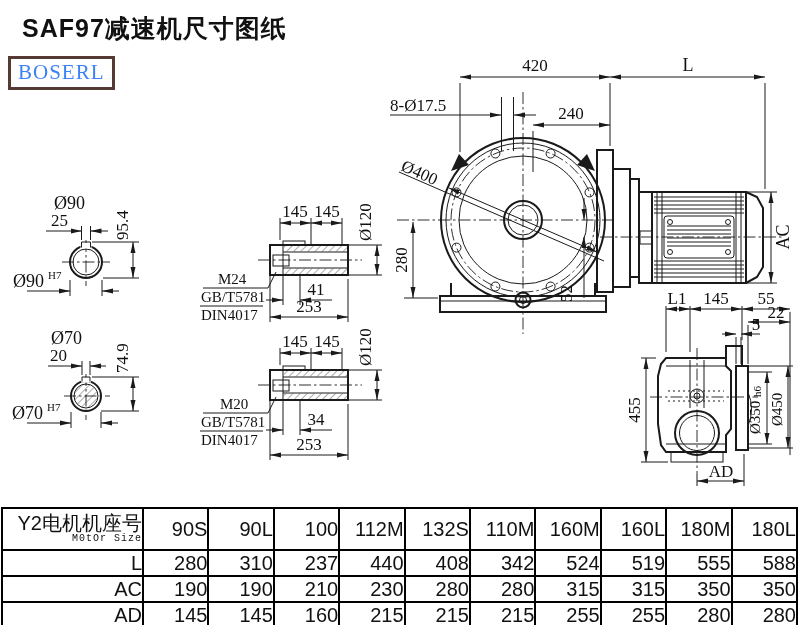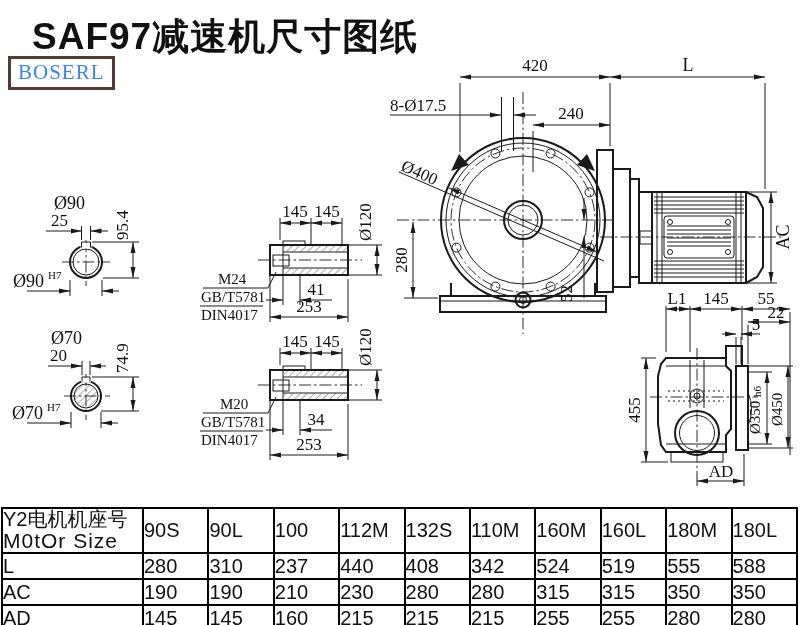--- a/index.html
+++ b/index.html
@@ -1,38 +1,38 @@
 <!DOCTYPE html>
 <html><head>
 <meta charset="utf-8">
 <style>
   html,body{margin:0;padding:0;background:#fff}
   body{width:800px;height:625px;position:relative;overflow:hidden;
        font-family:"Liberation Sans",sans-serif;color:#111}
-  .title{position:absolute;left:32px;top:12px;font-size:37px;font-weight:bold;
+  .title{position:absolute;left:22px;top:12px;font-size:25px;font-weight:bold;
          letter-spacing:1px;white-space:nowrap}
   .logo{position:absolute;left:8px;top:56px;border:3px solid #553a33;
         background:#fff;padding:0 7px;line-height:26px}
   .logo-text{font-family:"Liberation Serif",serif;font-size:21px;color:#3b82f6;
         letter-spacing:1px}
   svg.draw{position:absolute;left:0;top:0}
   .s1{stroke:#1a1a1a;stroke-width:1;fill:none}
   .s2{stroke:#1a1a1a;stroke-width:2;fill:none}
   .cl{stroke:#1a1a1a;stroke-width:.9;fill:none;stroke-dasharray:12 3 2.5 3}
   .dot{stroke:#1a1a1a;stroke-width:1;fill:none;stroke-dasharray:2 3}
   .dt{font-family:"Liberation Serif",serif;font-size:17px;fill:#111}
   .dts{font-family:"Liberation Serif",serif;font-size:15px;fill:#111}
   .dtx{font-family:"Liberation Serif",serif;font-size:11px;fill:#111}
   .dtb{font-family:"Liberation Serif",serif;font-size:18px;fill:#111}
   table.dims{position:absolute;left:1px;top:507px;width:797px;border-collapse:collapse;
         table-layout:fixed;background:#fff}
-  table.dims td{border:2px solid #000;text-align:left;vertical-align:middle;
+  table.dims td{border:2px solid #000;text-align:right;vertical-align:middle;
         padding:0;font-size:20px;height:24px}
   td.hcell{font-size:19px;line-height:1.05}
-  .hsub{font-family:Liberation Sans, sans-serif;font-size:21px;letter-spacing:1px}
+  .hsub{font-family:Liberation Mono, monospace;font-size:10px;letter-spacing:1px}
   tr.hrow td{height:40px}
 </style>
 </head>
 <body>
 
 <div class="title">SAF97减速机尺寸图纸</div>
 <div class="logo">
   <span class="logo-text">BOSERL</span>
 </div>
 

